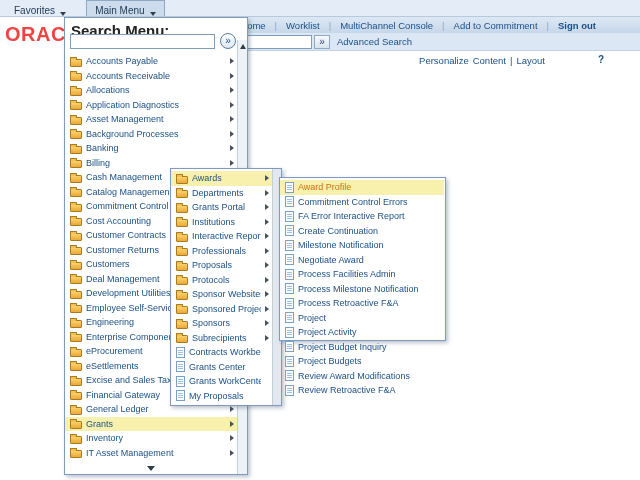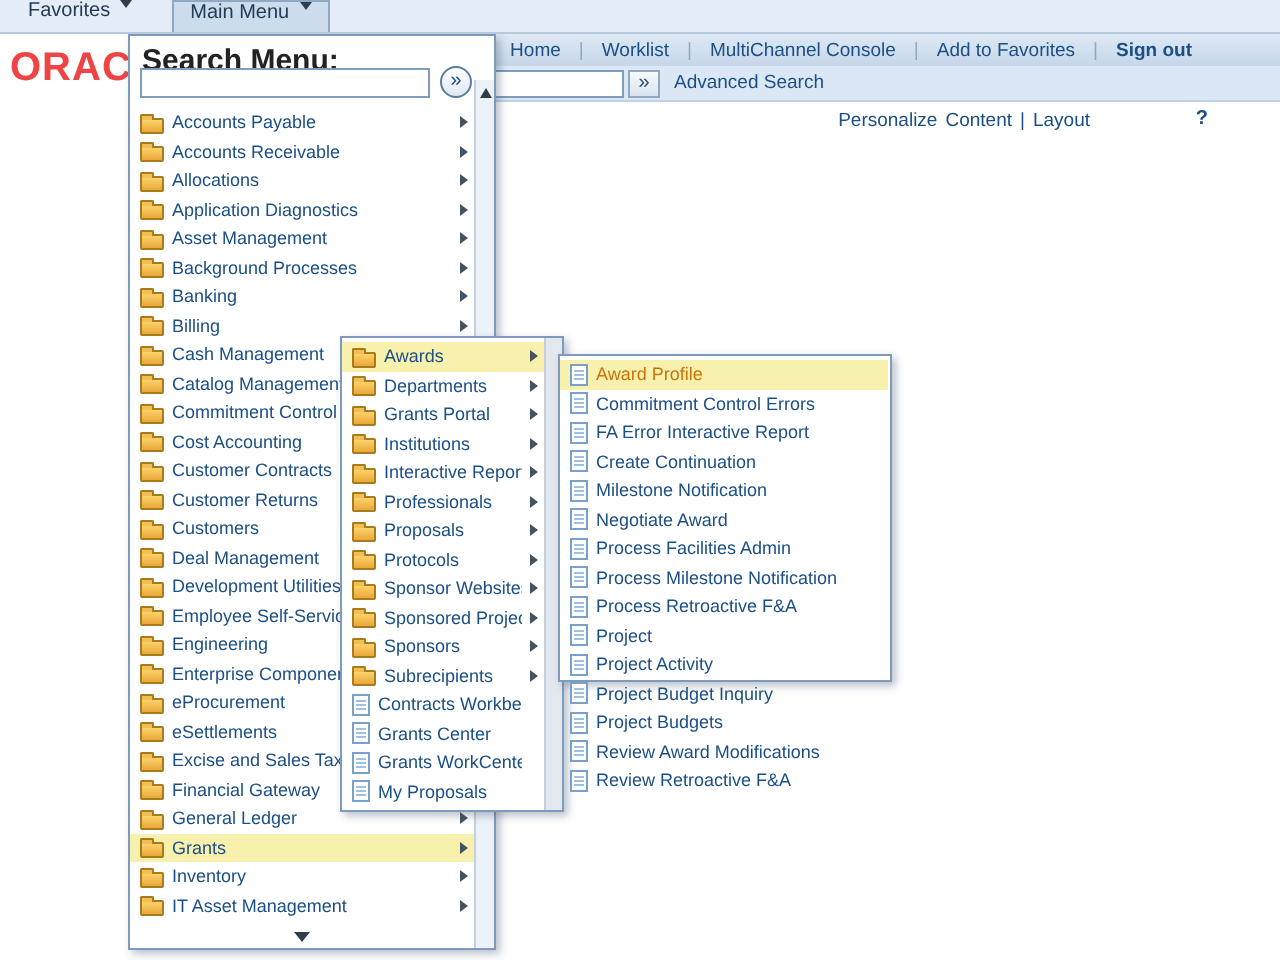--- a/index.html
+++ b/index.html
@@ -3,21 +3,21 @@
 <meta charset="utf-8">
 <style>
   *{margin:0;padding:0;box-sizing:border-box}
   html,body{width:640px;height:480px}
   body{font-family:"Liberation Sans",sans-serif;background:#fff;position:relative;overflow:hidden}
   .stage{position:absolute;left:0;top:0;width:640px;height:480px;background:#fff}
 
   
   .topbar{position:absolute;left:0;top:0;width:640px;height:17px;background:#e3ecf7;
     border-bottom:1px solid #b7c9dd;display:flex;align-items:center;padding-left:6px;z-index:50}
-  .tb-btn{font-size:10px;color:#223c57;display:flex;align-items:flex-start;gap:5px;height:16px;
+  .tb-btn{font-size:10px;color:#223c57;display:flex;align-items:flex-end;gap:5px;height:16px;
     padding:0 8px;cursor:pointer}
   .tb-btn .caret{width:0;height:0;border-left:3.5px solid transparent;border-right:3.5px solid transparent;
     border-top:4px solid #2c3e50}
   .tb-btn.active{background:#cddcec;border:1px solid #8fa9c4;border-bottom:none;margin-left:12px}
 
   
   .navbar{position:absolute;left:0;top:17px;width:640px;height:16px;
     background:linear-gradient(#dde8f4,#c6d7ea);display:flex;align-items:center;justify-content:flex-end;
     gap:9px;padding-right:44px;font-size:9.5px;z-index:1}
   .navbar a{color:#1b4f86;text-decoration:none;cursor:pointer}
@@ -97,21 +97,21 @@
 
 <div class="stage">
 
   <div class="navbar">
     <a>Home</a>
     <span class="nav-sep">|</span>
     <a>Worklist</a>
     <span class="nav-sep">|</span>
     <a>MultiChannel Console</a>
     <span class="nav-sep">|</span>
-    <a>Add to Favorites</a>
+    <a>Add to Commitment</a>
     <span class="nav-sep">|</span>
     <a class="signout">Sign out</a>
   </div>
 
   <div class="band">
     <input class="search-input" type="text" value="" style="">
     <div class="go-btn">»</div>
     <a class="adv-link">Advanced Search</a>
   </div>
 

